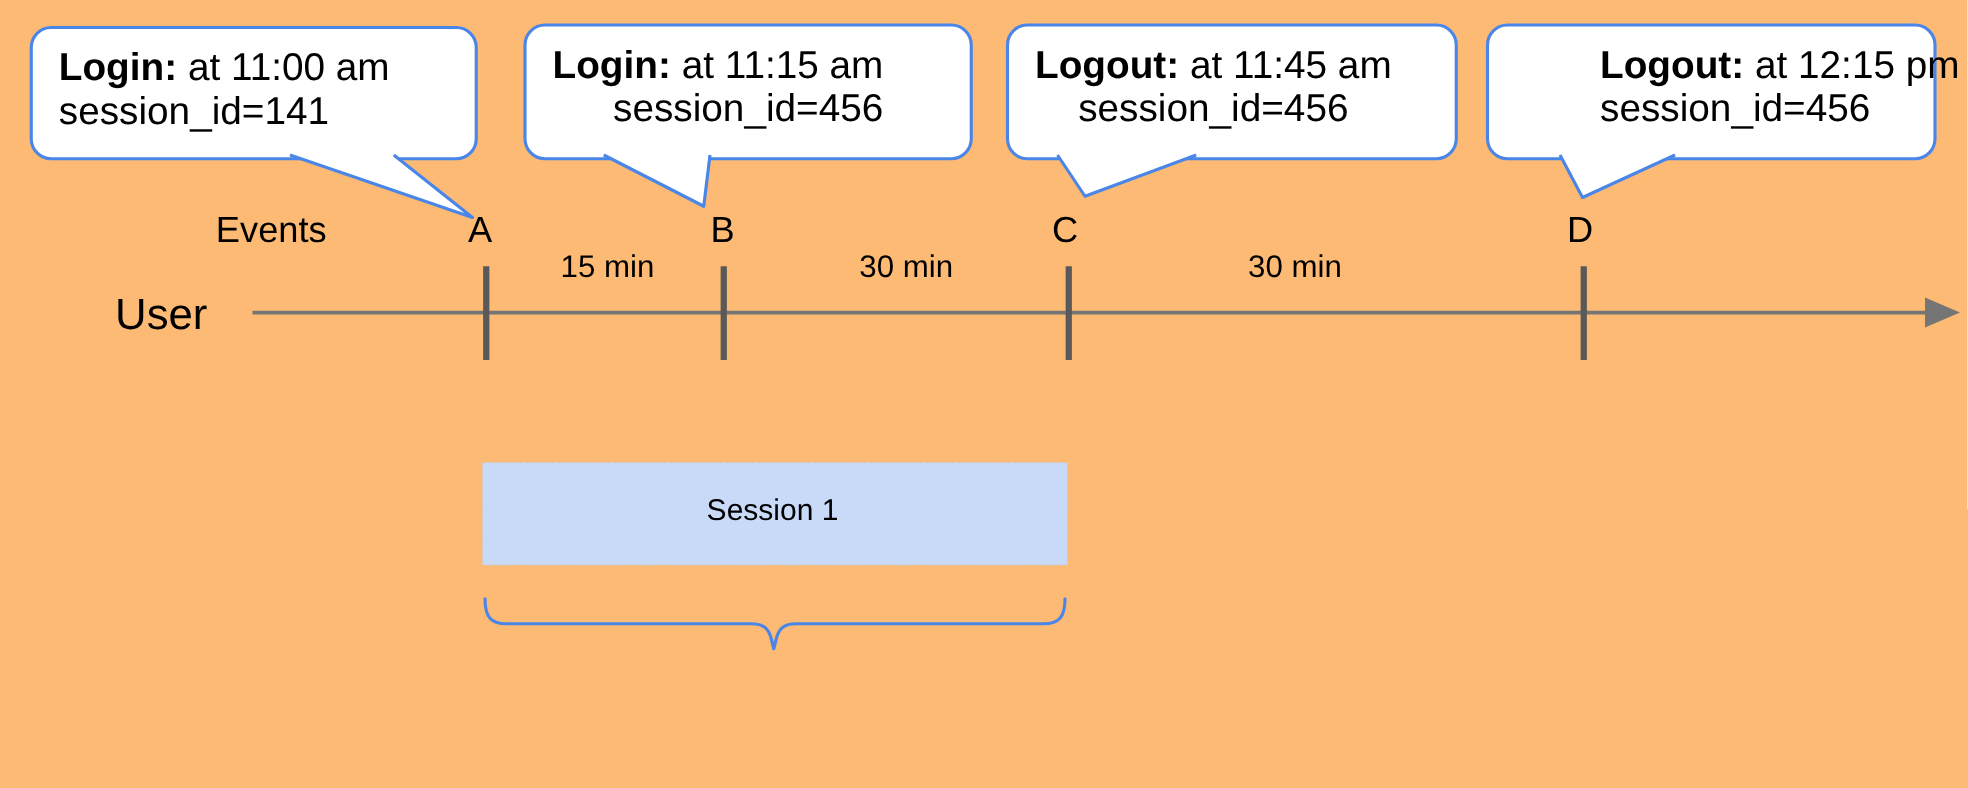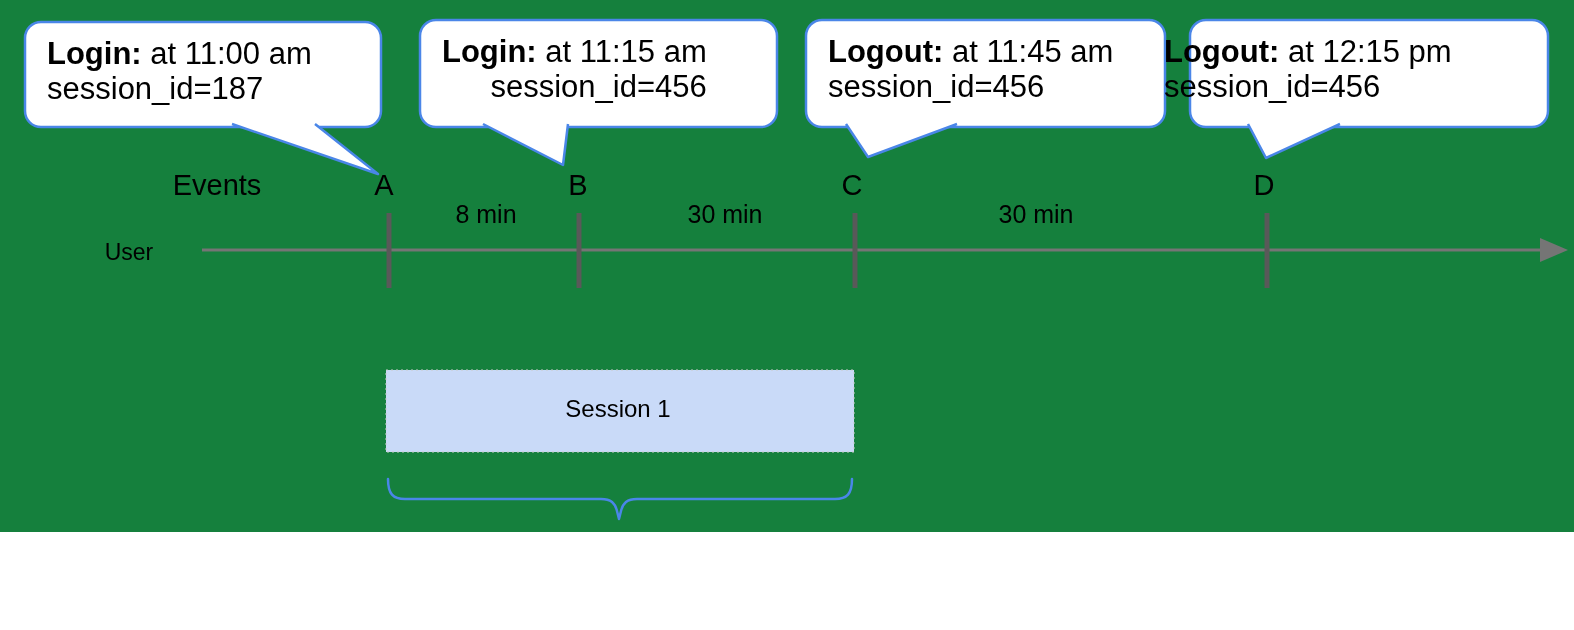--- a/index.html
+++ b/index.html
@@ -1,34 +1,34 @@
 <!DOCTYPE html>
 <html style="--accent: #4a86e8; --session-fill: #c9daf8; --line-gray: #757575; --tick-gray: #595959;"><head>
 <meta charset="utf-8">
 <style>
   html,body{margin:0;padding:0;background:#ffffff;}
   #stage{
-    position:relative;width:1574px;height:532px;background:#15803d;overflow:hidden;
+    position:relative;width:1574px;height:630px;background:#fdba74;overflow:hidden;
     font-family:"Liberation Sans",sans-serif;color:#000;
   }
   #diagram-svg{position:absolute;left:0;top:0;}
   .bubble{fill:#ffffff;stroke:var(--accent,#4a86e8);stroke-width:2.5px;}
   .tail{fill:#ffffff;stroke:var(--accent,#4a86e8);stroke-width:2.5px;stroke-linejoin:round;}
   .axis-line{stroke:var(--line-gray,#757575);stroke-width:3px;}
   .arrow-head{fill:var(--line-gray,#757575);}
   .tick{stroke:var(--tick-gray,#595959);stroke-width:5px;}
   .session-rect{fill:var(--session-fill,#c9daf8);stroke:#c9c9c9;stroke-width:1px;stroke-dasharray:2 3;}
   .brace{fill:none;stroke:var(--accent,#4a86e8);stroke-width:2.5px;stroke-linecap:round;stroke-linejoin:round;}
   .txt{position:absolute;color:#000;white-space:nowrap;}
   .ctr{transform:translate(-50%,-50%);}
   .callout-text{font-size:31px;line-height:35px;}
   .callout-text b{font-weight:700;}
   .marker-label{font-size:29px;}
   .events-label{font-size:29px;}
-  .user-label{font-size:23px;}
+  .user-label{font-size:35px;}
   .interval-label{font-size:25px;}
   .session-label{font-size:24px;}
   .caption{font-size:30px;}
 </style>
 </head>
 <body>
 
 <div id="stage">
 
   <svg id="diagram-svg" width="1574" height="630" viewBox="0 0 1574 630">
@@ -51,42 +51,42 @@
     <line class="tick" x1="855" y1="213" x2="855" y2="288"></line>
     <line class="tick" x1="1267" y1="213" x2="1267" y2="288"></line>
 
     <rect class="session-rect" x="386" y="370" width="468" height="82"></rect>
 
     <path class="brace" d="M 388,479 C 388,494 393,499 405,499 L 601,499 C 611,499 615,503 617,511 L 619,519 L 621,511 C 623,503 627,499 637,499 L 835,499 C 847,499 852,494 852,479"></path>
   </svg>
 
   <div class="txt callout-text" style="left:47px;top:36px;">
     <div><b>Login:</b><span> at 11:00 am</span></div>
-    <div>session_id=187</div>
+    <div>session_id=141</div>
   </div>
   <div class="txt callout-text" style="left:442px;top:34px;text-align:right;">
     <div><b>Login:</b><span> at 11:15 am</span></div>
     <div>session_id=456</div>
   </div>
-  <div class="txt callout-text" style="left:828px;top:34px;">
+  <div class="txt callout-text" style="left:828px;top:34px;text-align:center;">
     <div><b>Logout:</b><span> at 11:45 am</span></div>
     <div>session_id=456</div>
   </div>
-  <div class="txt callout-text" style="left:1164px;top:34px;">
+  <div class="txt callout-text" style="left:1280px;top:34px;">
     <div><b>Logout:</b><span> at 12:15 pm</span></div>
     <div>session_id=456</div>
   </div>
 
   <div class="txt ctr events-label" style="left:217px;top:185px;">Events</div>
   <div class="txt ctr user-label" style="left:129px;top:252px;">User</div>
 
   <div class="txt ctr marker-label" style="left:384px;top:185px;">A</div>
   <div class="txt ctr marker-label" style="left:578px;top:185px;">B</div>
   <div class="txt ctr marker-label" style="left:852px;top:185px;">C</div>
   <div class="txt ctr marker-label" style="left:1264px;top:185px;">D</div>
 
-  <div class="txt ctr interval-label" style="left:486px;top:214px;">8 min</div>
+  <div class="txt ctr interval-label" style="left:486px;top:214px;">15 min</div>
   <div class="txt ctr interval-label" style="left:725px;top:214px;">30 min</div>
   <div class="txt ctr interval-label" style="left:1036px;top:214px;">30 min</div>
 
   <div class="txt ctr session-label" style="left:618px;top:409px;">Session 1</div>
 
 </div>
 
 </body></html>

